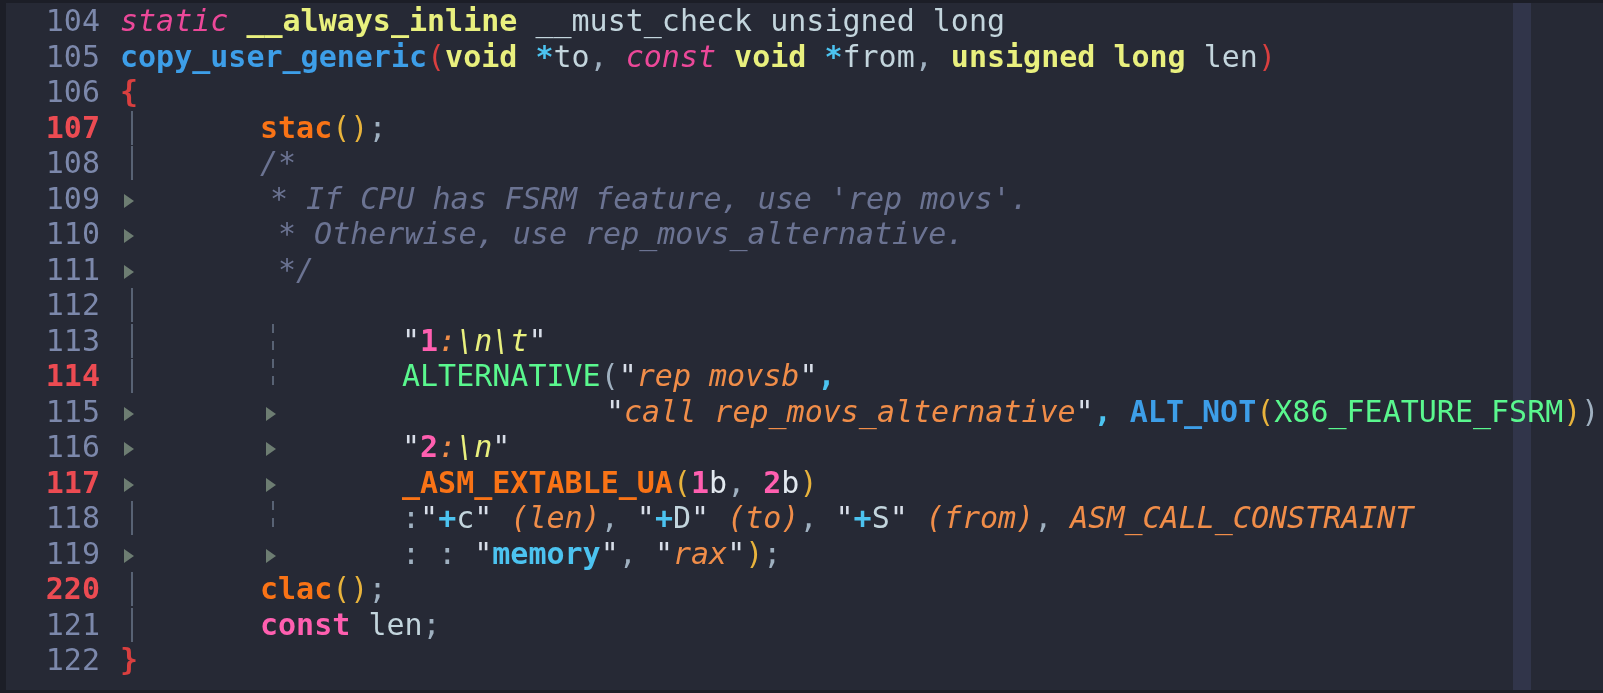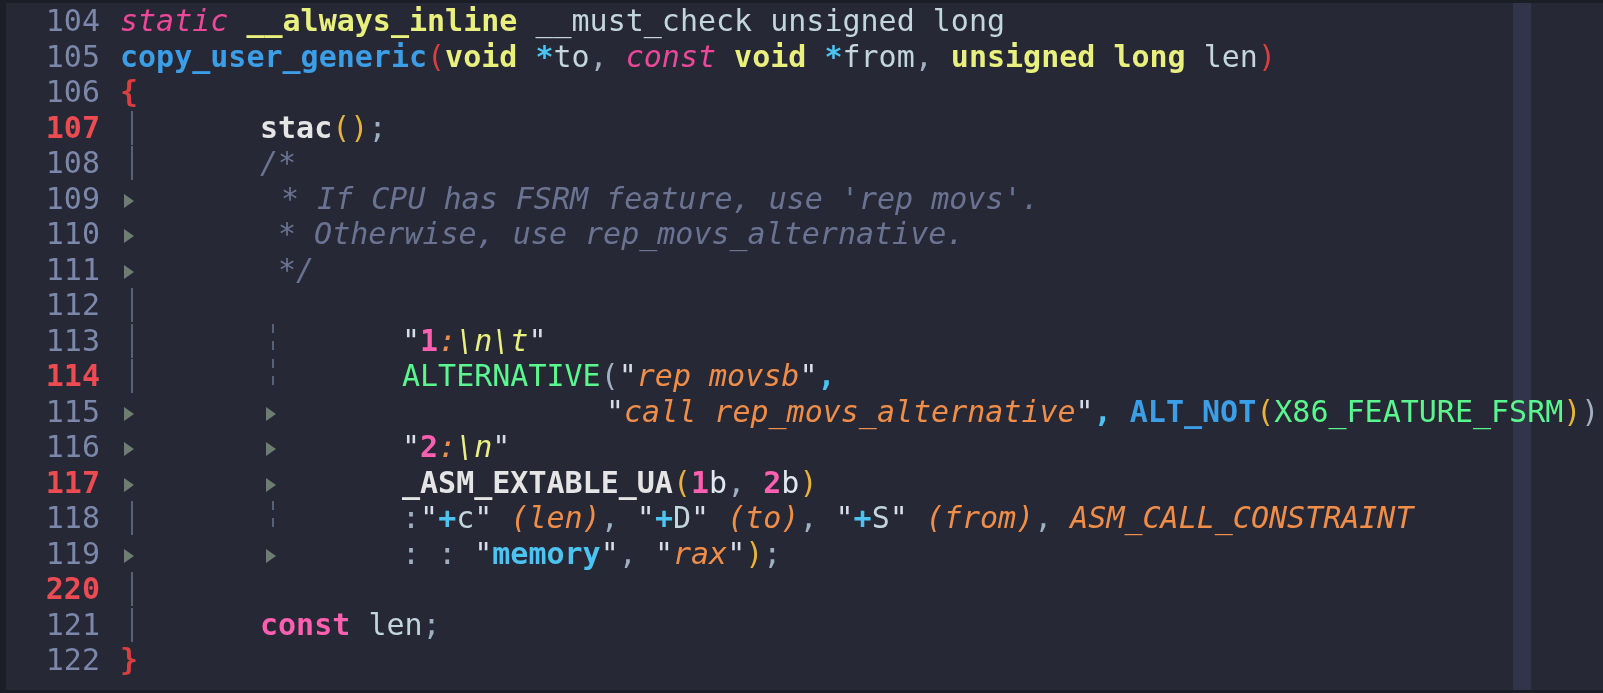--- a/index.html
+++ b/index.html
@@ -58,21 +58,21 @@
     border-left:10px solid #6d7d72;
     border-top:7px solid transparent;
     border-bottom:7px solid transparent;
     z-index:1;
   }
   
   .kw      {color:#e9f07e;font-weight:bold;}            
   .kw2     {color:#ff5fb0;font-weight:bold;}            
   .storage {color:#ec4899;font-style:italic;font-weight:normal;} 
   .fn      {color:#3d9ee8;font-weight:bold;}            
-  .fncall  {color:#e5e5e5;font-weight:bold;}            
+  .fncall  {color:#f97316;font-weight:bold;}            
   .macro   {color:#5af78e;}                             
   .var     {color:#c3d5dd;}                             
   .plain   {color:#e2e8ef;}
   .punct   {color:#e8b33c;}                             
   .punct2  {color:#9fb0c0;}                             
   .brace   {color:#d93f3f;font-weight:bold;}            
   .paren-r {color:#d93f3f;}                             
   .str     {color:#f08d49;font-style:italic;}           
   .strq    {color:#d8dee9;}                             
   .num     {color:#ff5fb0;font-weight:bold;}
@@ -113,21 +113,21 @@
 
     <div class="line" style="top:142px;position:absolute;left:0;right:0;">
       <span class="lnum">108</span>
       <span class="guide solid" style="left:99px;"></span>
       <span class="code cmt" style="left:228px;">/*</span>
     </div>
 
     <div class="line" style="top:177.5px;position:absolute;left:0;right:0;">
       <span class="lnum">109</span>
       <span class="tri" style="left:92px;"></span>
-      <span class="code cmt" style="left:249px;text-align:right;">* If CPU has FSRM feature, use 'rep movs'.</span>
+      <span class="code cmt" style="left:238px;text-align:right;">* If CPU has FSRM feature, use 'rep movs'.</span>
     </div>
 
     <div class="line" style="top:213px;position:absolute;left:0;right:0;">
       <span class="lnum">110</span>
       <span class="tri" style="left:92px;"></span>
       <span class="code cmt" style="left:246px;text-align:center;">* Otherwise, use rep_movs_alternative.</span>
     </div>
 
     <div class="line" style="top:248.5px;position:absolute;left:0;right:0;">
       <span class="lnum">111</span>
@@ -185,20 +185,21 @@
     <div class="line" style="top:532.5px;position:absolute;left:0;right:0;">
       <span class="lnum">119</span>
       <span class="tri" style="left:92px;"></span>
       <span class="tri" style="left:234px;"></span>
       <span class="code" style="left:370px;"><span class="punct2">:</span> <span class="punct2">:</span> <span class="strq">"</span><span class="cy">memory</span><span class="strq">"</span><span class="punct2">,</span> <span class="strq">"</span><span class="str">rax</span><span class="strq">"</span><span class="punct">)</span><span class="punct2">;</span></span>
     </div>
 
     <div class="line" style="top:568px;position:absolute;left:0;right:0;">
       <span class="lnum hl">220</span>
       <span class="guide solid" style="left:99px;"></span>
+      <span class="code" style="left:228px;"><span class="fncall">clac</span><span class="punct">()</span><span class="punct2">;</span></span>
     </div>
 
     <div class="line" style="top:603.5px;position:absolute;left:0;right:0;">
       <span class="lnum">121</span>
       <span class="guide solid" style="left:99px;"></span>
       <span class="code" style="left:228px;"><span class="kw2">const</span> <span class="var">len</span><span class="punct2">;</span></span>
     </div>
 
     <div class="line" style="top:639px;position:absolute;left:0;right:0;">
       <span class="lnum">122</span>

